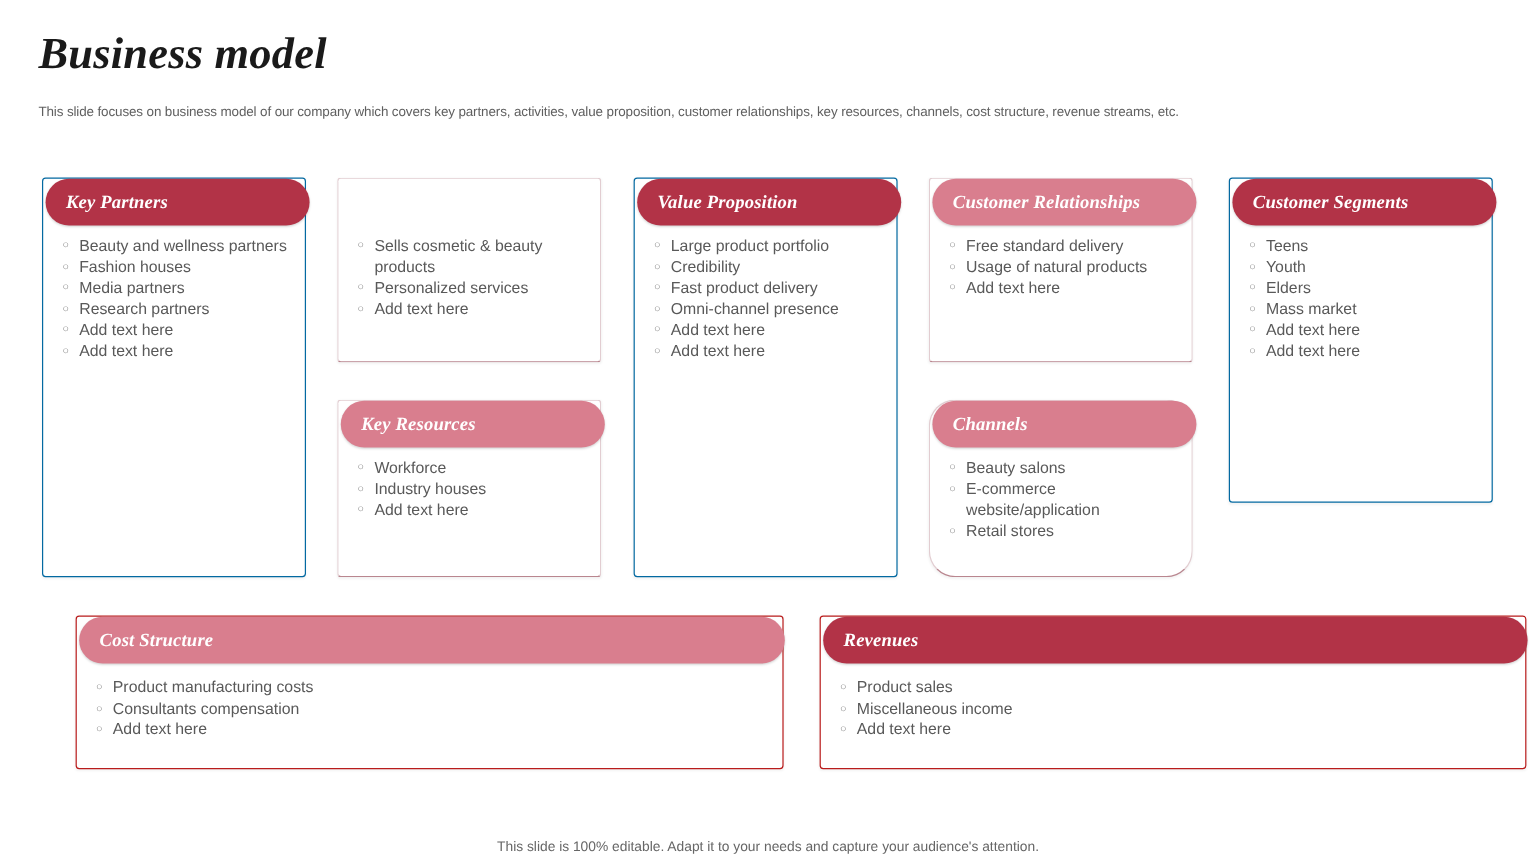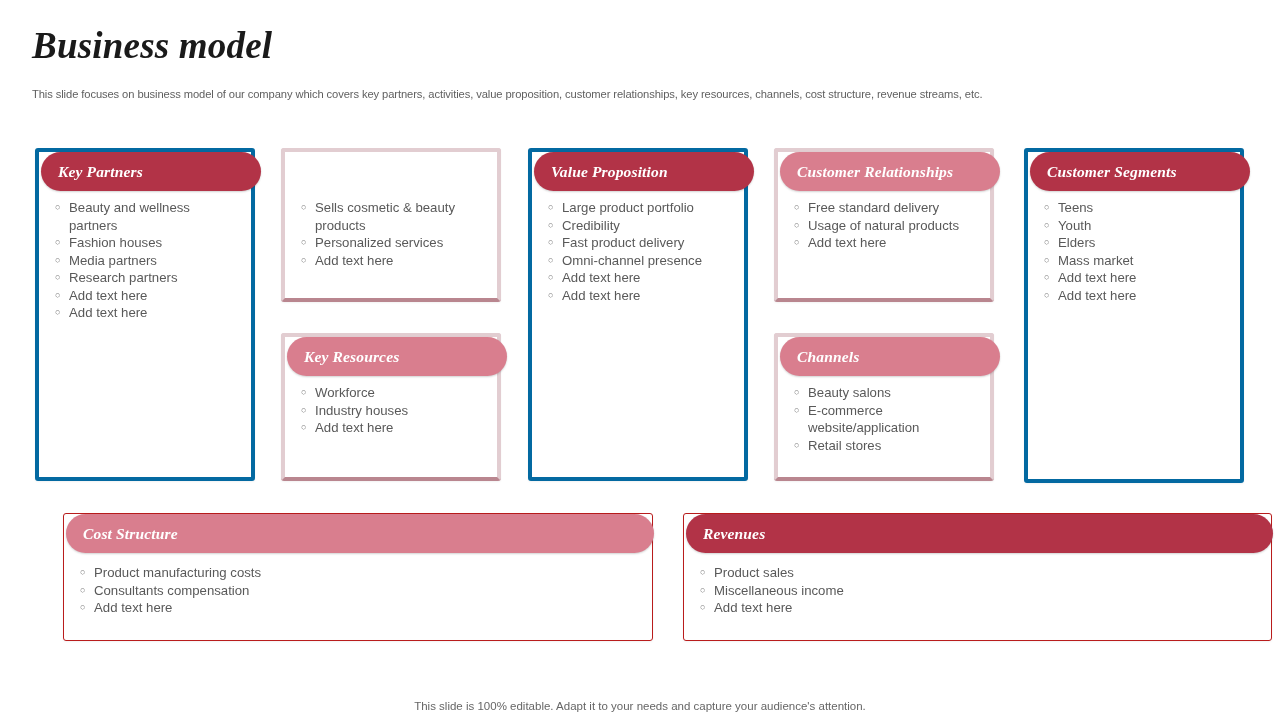--- a/index.html
+++ b/index.html
@@ -48,21 +48,21 @@
     position: absolute;
     left: 35px;
     top: 148px;
     width: 1209px;
     height: 335px;
   }
 
   .card {
     position: absolute;
     background: #ffffff;
-    border: 4px solid #0369a1;
+    border: 1px solid #0369a1;
     border-radius: 3px;
     box-shadow: 0 1px 2px rgba(0,0,0,0.05);
   }
   .card.tint-border {
     border-color: #e2cdd1;
     border-bottom-color: #b9868f;
   }
 
   .card-header {
     position: absolute;
@@ -285,21 +285,21 @@
               <span class="bullet-text">Usage of natural products</span>
             </li>
           <li class="bullet-item">
               <span class="bullet-marker">○</span>
               <span class="bullet-text">Add text here</span>
             </li>
         </ul>
       </div>
     </div>
 
-    <div class="card tint-border" style="left:739px; top:185px; width:220px; height:148px;">
+    <div class="card tint-border" style="left:739px; top:185px; width:220px; height:148px;border-radius:22px;">
       <div class="card-header" style="width:220px; background:#D97E8E;">
         <span class="card-header-label">Channels</span>
       </div>
       <div class="card-body">
         <ul class="bullet-list">
           <li class="bullet-item">
               <span class="bullet-marker">○</span>
               <span class="bullet-text">Beauty salons</span>
             </li>
           <li class="bullet-item">
@@ -307,21 +307,21 @@
               <span class="bullet-text">E-commerce website/application</span>
             </li>
           <li class="bullet-item">
               <span class="bullet-marker">○</span>
               <span class="bullet-text">Retail stores</span>
             </li>
         </ul>
       </div>
     </div>
 
-    <div class="card" style="left:989px; top:0px; width:220px; height:335px;">
+    <div class="card" style="left:989px; top:0px; width:220px; height:271px;">
       <div class="card-header" style="width:220px; background:#B23347;">
         <span class="card-header-label">Customer Segments</span>
       </div>
       <div class="card-body">
         <ul class="bullet-list">
           <li class="bullet-item">
               <span class="bullet-marker">○</span>
               <span class="bullet-text">Teens</span>
             </li>
           <li class="bullet-item">

